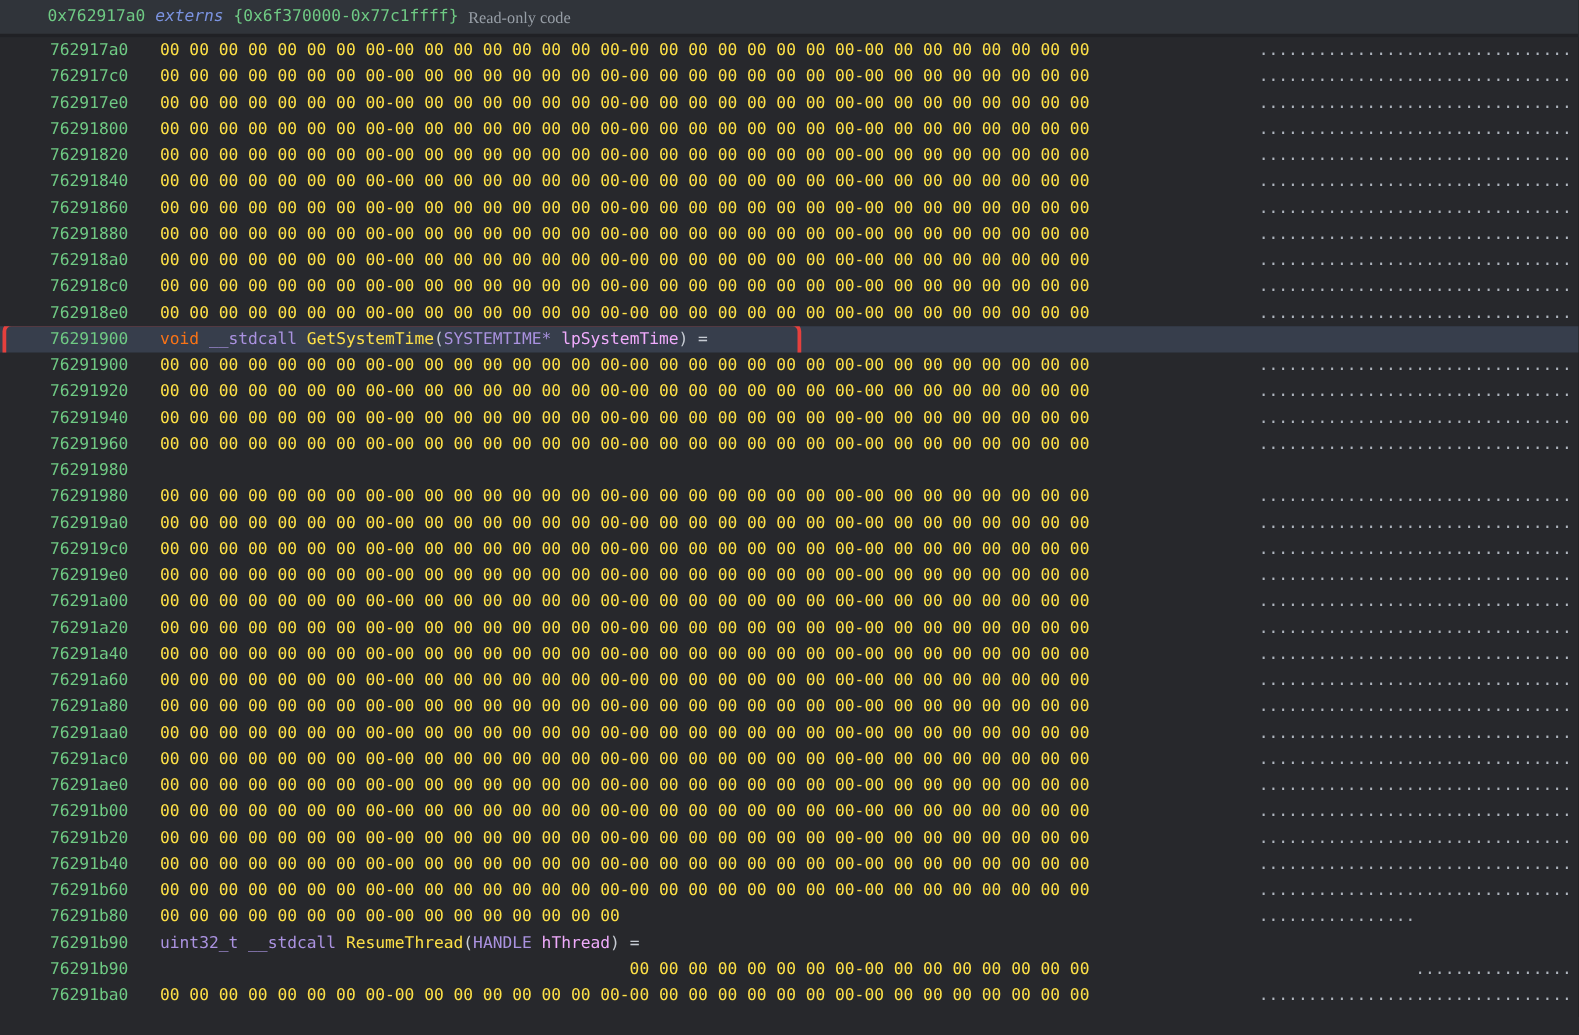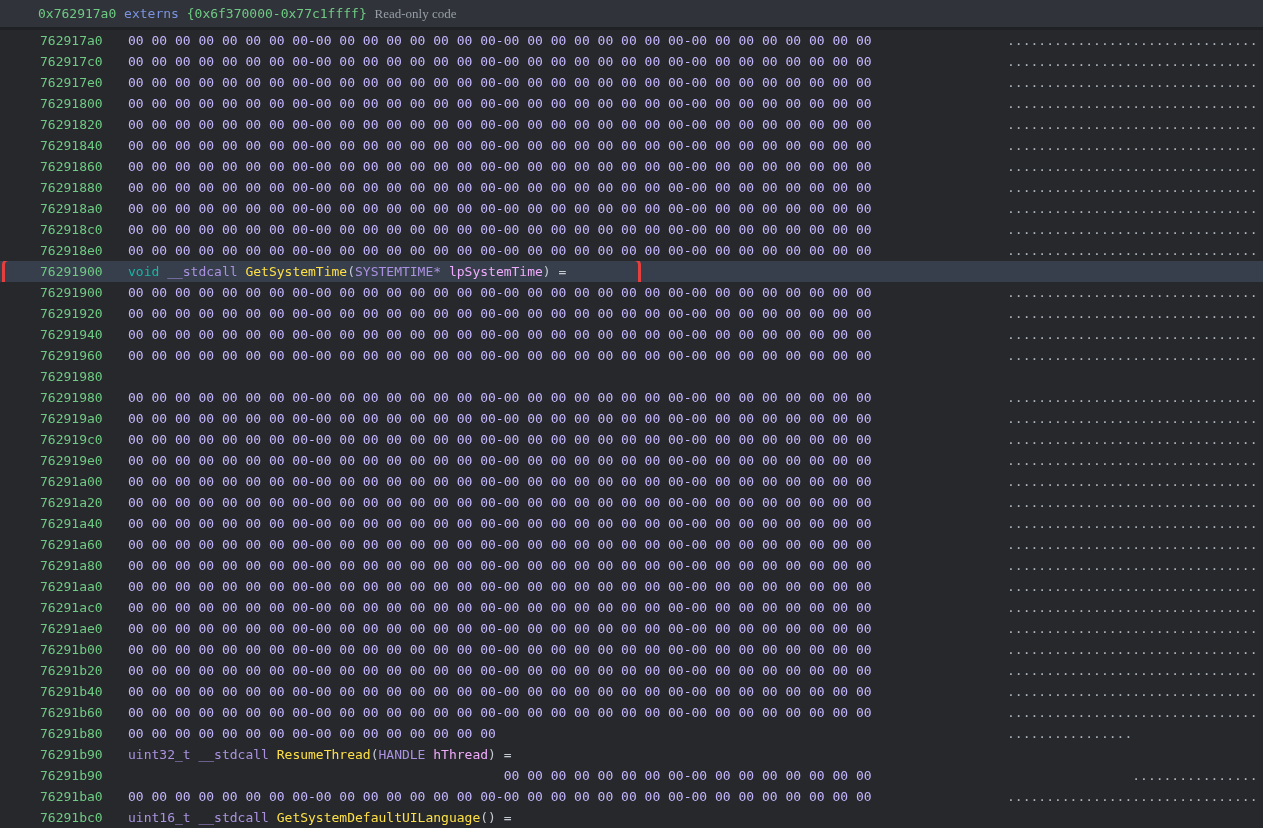--- a/index.html
+++ b/index.html
@@ -18,21 +18,21 @@
     height:30px;
     background:#30343a;
     border-bottom:3px solid #202125;
     display:flex;
     align-items:center;
     padding-left:38px;
     white-space:pre;
   }
   .seg-header span{white-space:pre;}
   .c-addr{color:#6fca84;}
-  .c-section{color:#7b93e0;}
+  .c-section{color:#7b93e0;font-style:italic;}
   .c-range{color:#6fca84;}
   .c-perm{color:#979ea6;font-family:Liberation Serif, serif;}
 
   
   .linear{position:relative;}
   .row{
     position:relative;
     display:flex;
     align-items:center;
     height:21px;
@@ -43,30 +43,30 @@
   .addr{
     flex:0 0 auto;
     box-sizing:border-box;
     padding-left:40px;
     width:128px;
     color:#6fca84;
   }
   .hex{
     flex:0 0 auto;
     width:879px;
-    color:#c4b5fd;
+    color:#fde047;
     overflow:hidden;
   }
   .ascii{
     flex:1 1 auto;
     color:#aeb4bd;
     overflow:hidden;
   }
   .code{flex:1 1 auto;overflow:hidden;}
-  .tok-kw{color:#14b8a6;}
+  .tok-kw{color:#f97316;}
   .tok-ty{color:#aa92e0;}
   .tok-fn{color:#fde047;}
   .tok-pa{color:#f0abfc;}
   .tok-pu{color:#c6cbd3;}
   .selbox{
     position:absolute;
     left:2px;top:-3px;
     width:633px;height:26px;
     border:3px solid #e5403d;
     border-radius:7px;
@@ -110,15 +110,14 @@
       <div class="row"><span class="addr">76291ac0</span><span class="hex">00 00 00 00 00 00 00 00-00 00 00 00 00 00 00 00-00 00 00 00 00 00 00 00-00 00 00 00 00 00 00 00</span><span class="ascii">................................</span></div>
       <div class="row"><span class="addr">76291ae0</span><span class="hex">00 00 00 00 00 00 00 00-00 00 00 00 00 00 00 00-00 00 00 00 00 00 00 00-00 00 00 00 00 00 00 00</span><span class="ascii">................................</span></div>
       <div class="row"><span class="addr">76291b00</span><span class="hex">00 00 00 00 00 00 00 00-00 00 00 00 00 00 00 00-00 00 00 00 00 00 00 00-00 00 00 00 00 00 00 00</span><span class="ascii">................................</span></div>
       <div class="row"><span class="addr">76291b20</span><span class="hex">00 00 00 00 00 00 00 00-00 00 00 00 00 00 00 00-00 00 00 00 00 00 00 00-00 00 00 00 00 00 00 00</span><span class="ascii">................................</span></div>
       <div class="row"><span class="addr">76291b40</span><span class="hex">00 00 00 00 00 00 00 00-00 00 00 00 00 00 00 00-00 00 00 00 00 00 00 00-00 00 00 00 00 00 00 00</span><span class="ascii">................................</span></div>
       <div class="row"><span class="addr">76291b60</span><span class="hex">00 00 00 00 00 00 00 00-00 00 00 00 00 00 00 00-00 00 00 00 00 00 00 00-00 00 00 00 00 00 00 00</span><span class="ascii">................................</span></div>
       <div class="row"><span class="addr">76291b80</span><span class="hex">00 00 00 00 00 00 00 00-00 00 00 00 00 00 00 00</span><span class="ascii">................</span></div>
       <div class="row"><span class="addr">76291b90</span><span class="code"><span class="tok-ty">uint32_t </span><span class="tok-ty">__stdcall </span><span class="tok-fn">ResumeThread</span><span class="tok-pu">(</span><span class="tok-ty">HANDLE </span><span class="tok-pa">hThread</span><span class="tok-pu">) =</span></span></div>
       <div class="row"><span class="addr">76291b90</span><span class="hex">                                                00 00 00 00 00 00 00 00-00 00 00 00 00 00 00 00</span><span class="ascii">                ................</span></div>
       <div class="row"><span class="addr">76291ba0</span><span class="hex">00 00 00 00 00 00 00 00-00 00 00 00 00 00 00 00-00 00 00 00 00 00 00 00-00 00 00 00 00 00 00 00</span><span class="ascii">................................</span></div>
-      <div class="row"><span class="addr">76291bc0</span><span class="code"><span class="tok-ty">uint16_t </span><span class="tok-ty">__stdcall </span><span class="tok-fn">GetSystemDefaultUILanguage</span><span class="tok-pu">() =</span></span></div>
     </div>
 </div>
 
 </body></html>

